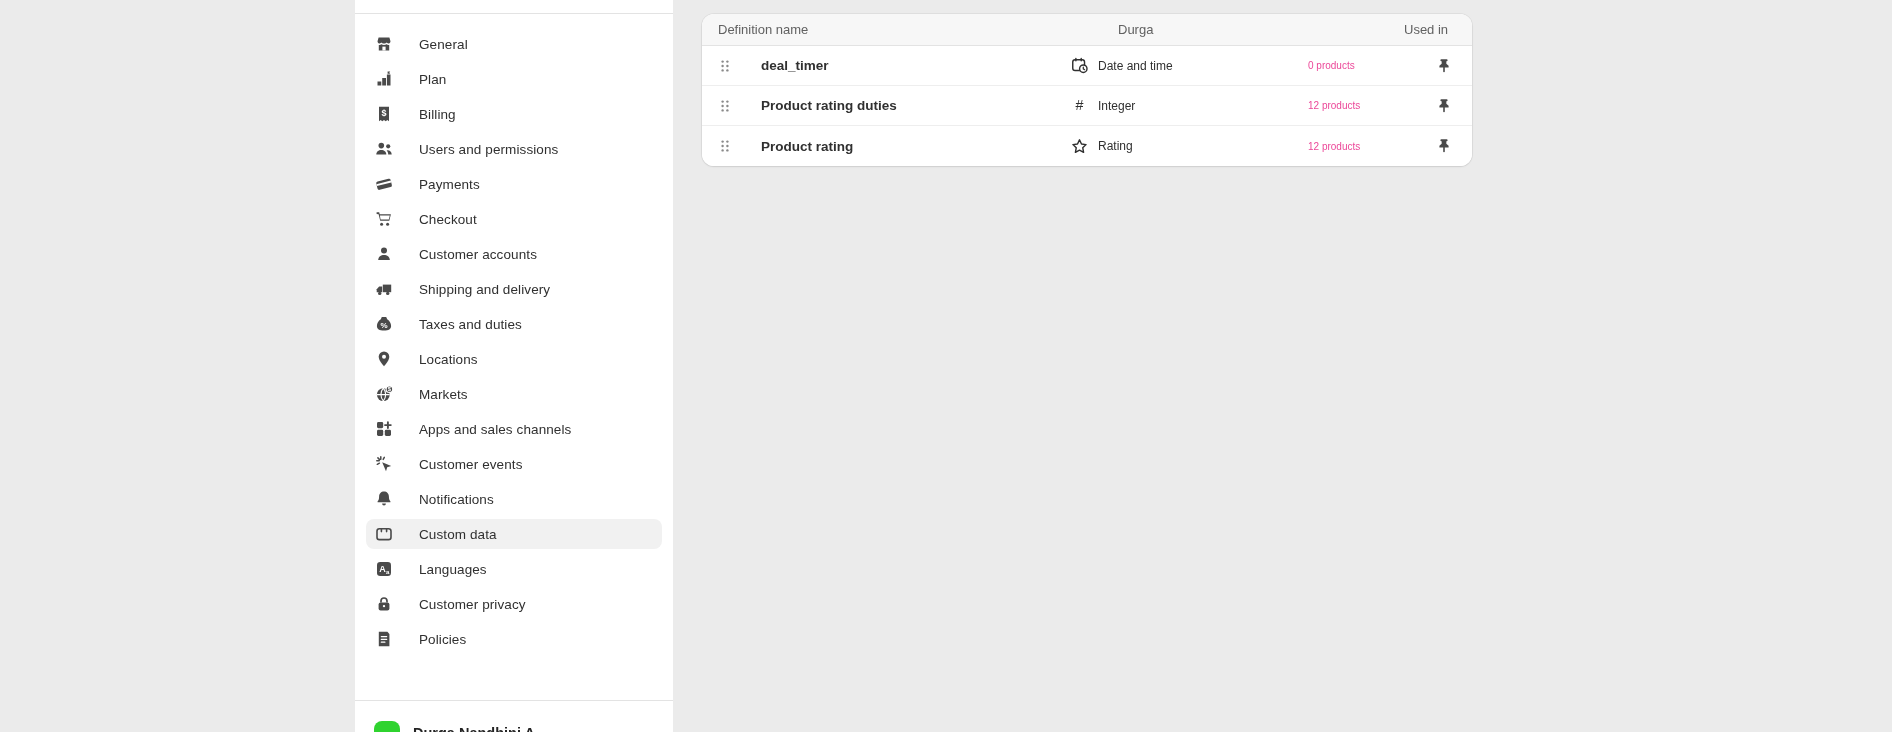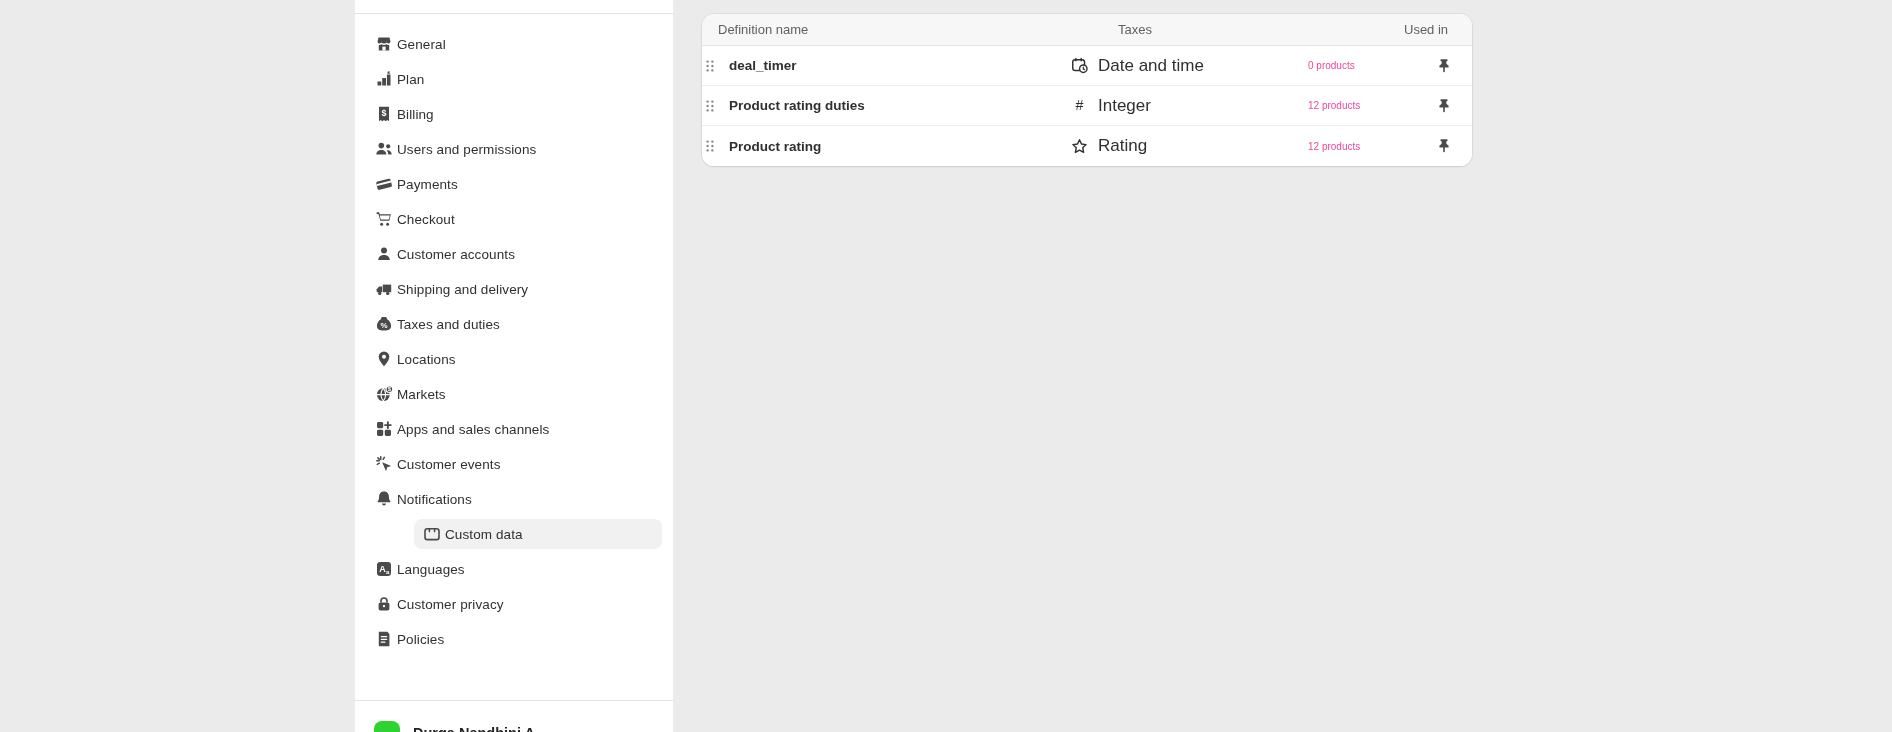--- a/index.html
+++ b/index.html
@@ -15,24 +15,24 @@
   
   .sidebar {
     position: absolute; left: 355px; top: 0; width: 318px; height: 732px;
     background: #ffffff;
     display: flex; flex-direction: column;
   }
   .sidebar-topstrip { height: 14px; border-bottom: 1px solid #e3e3e3; flex: none; }
   .nav { padding: 15px 11px 0 11px; flex: 1 1 auto; }
   .nav-item {
     height: 30px; margin-bottom: 5px; border-radius: 8px;
-    display: flex; align-items: center; gap: 3px;
+    display: flex; align-items: center; gap: 25px;
     padding: 0 8px; cursor: pointer;
   }
-  .nav-item.selected { background: #f1f1f1; margin-left: 48px; }
+  .nav-item.selected { background: #f1f1f1; }
   .nav-icon { width: 20px; height: 20px; flex: none; display: flex; align-items: center; justify-content: center; }
   .nav-icon svg { display: block; }
   .nav-label { font-size: 13.5px; font-weight: 500; color: #303030; letter-spacing: .1px; white-space: nowrap; }
 
   .sidebar-footer {
     flex: none; border-top: 1px solid #e3e3e3;
     padding: 20px 11px 0 19px;
     display: flex; align-items: flex-start; gap: 13px;
     height: 32px;
   }
@@ -57,26 +57,26 @@
   }
   .th { font-size: 13px; font-weight: 500; color: #616161; }
   .th.first { padding-left: 16px; }
   .trow {
     display: grid; grid-template-columns: 368px 238px 108px 1fr;
     align-items: center; height: 40px;
     border-bottom: 1px solid #eeeeee;
     background: #ffffff;
   }
   .trow:last-child { border-bottom: none; border-radius: 0 0 12px 12px; }
-  .cell-name { display: flex; align-items: center; gap: 11px; }
+  .cell-name { display: flex; align-items: center; gap: 28px; padding-left: 15px; }
   .drag-handle { width: 16px; height: 16px; flex: none; cursor: grab; display: flex; align-items: center; justify-content: center; }
   .def-name { font-size: 13.5px; font-weight: 600; color: #303030; }
   .cell-type { display: flex; align-items: center; gap: 9px; }
   .type-icon { width: 19px; height: 19px; flex: none; display: flex; align-items: center; justify-content: center; }
-  .type-label { font-size: 17px; font-weight: 400; color: #303030; }
+  .type-label { font-size: 12px; font-weight: 400; color: #303030; }
   .cell-used { font-size: 10px; font-weight: 400; color: #ec4899; }
   .cell-pin { display: flex; align-items: center; justify-content: center; }
   .pin-btn { width: 28px; height: 28px; border: none; background: transparent; cursor: pointer; display: flex; align-items: center; justify-content: center; border-radius: 6px; }
 </style>
 </head>
 <body>
 
 <div class="stage">
 
   <aside class="sidebar">
@@ -284,21 +284,21 @@
     <div class="sidebar-footer">
       <span class="avatar"></span>
       <span class="user-name">Durga Nandhini A</span>
     </div>
   </aside>
 
   <section class="card">
 
     <div class="thead">
       <div class="th first">Definition name</div>
-      <div class="th">Taxes</div>
+      <div class="th">Durga</div>
       <div class="th">Used in</div>
       <div class="th"></div>
     </div>
 
     <div class="trow">
       <div class="cell-name">
         <span class="drag-handle">
           <svg width="16" height="16" viewBox="0 0 16 16" fill="#8a8a8a">
               <circle cx="5.6" cy="3.6" r="1.2"></circle>
               <circle cx="10.4" cy="3.6" r="1.2"></circle>

